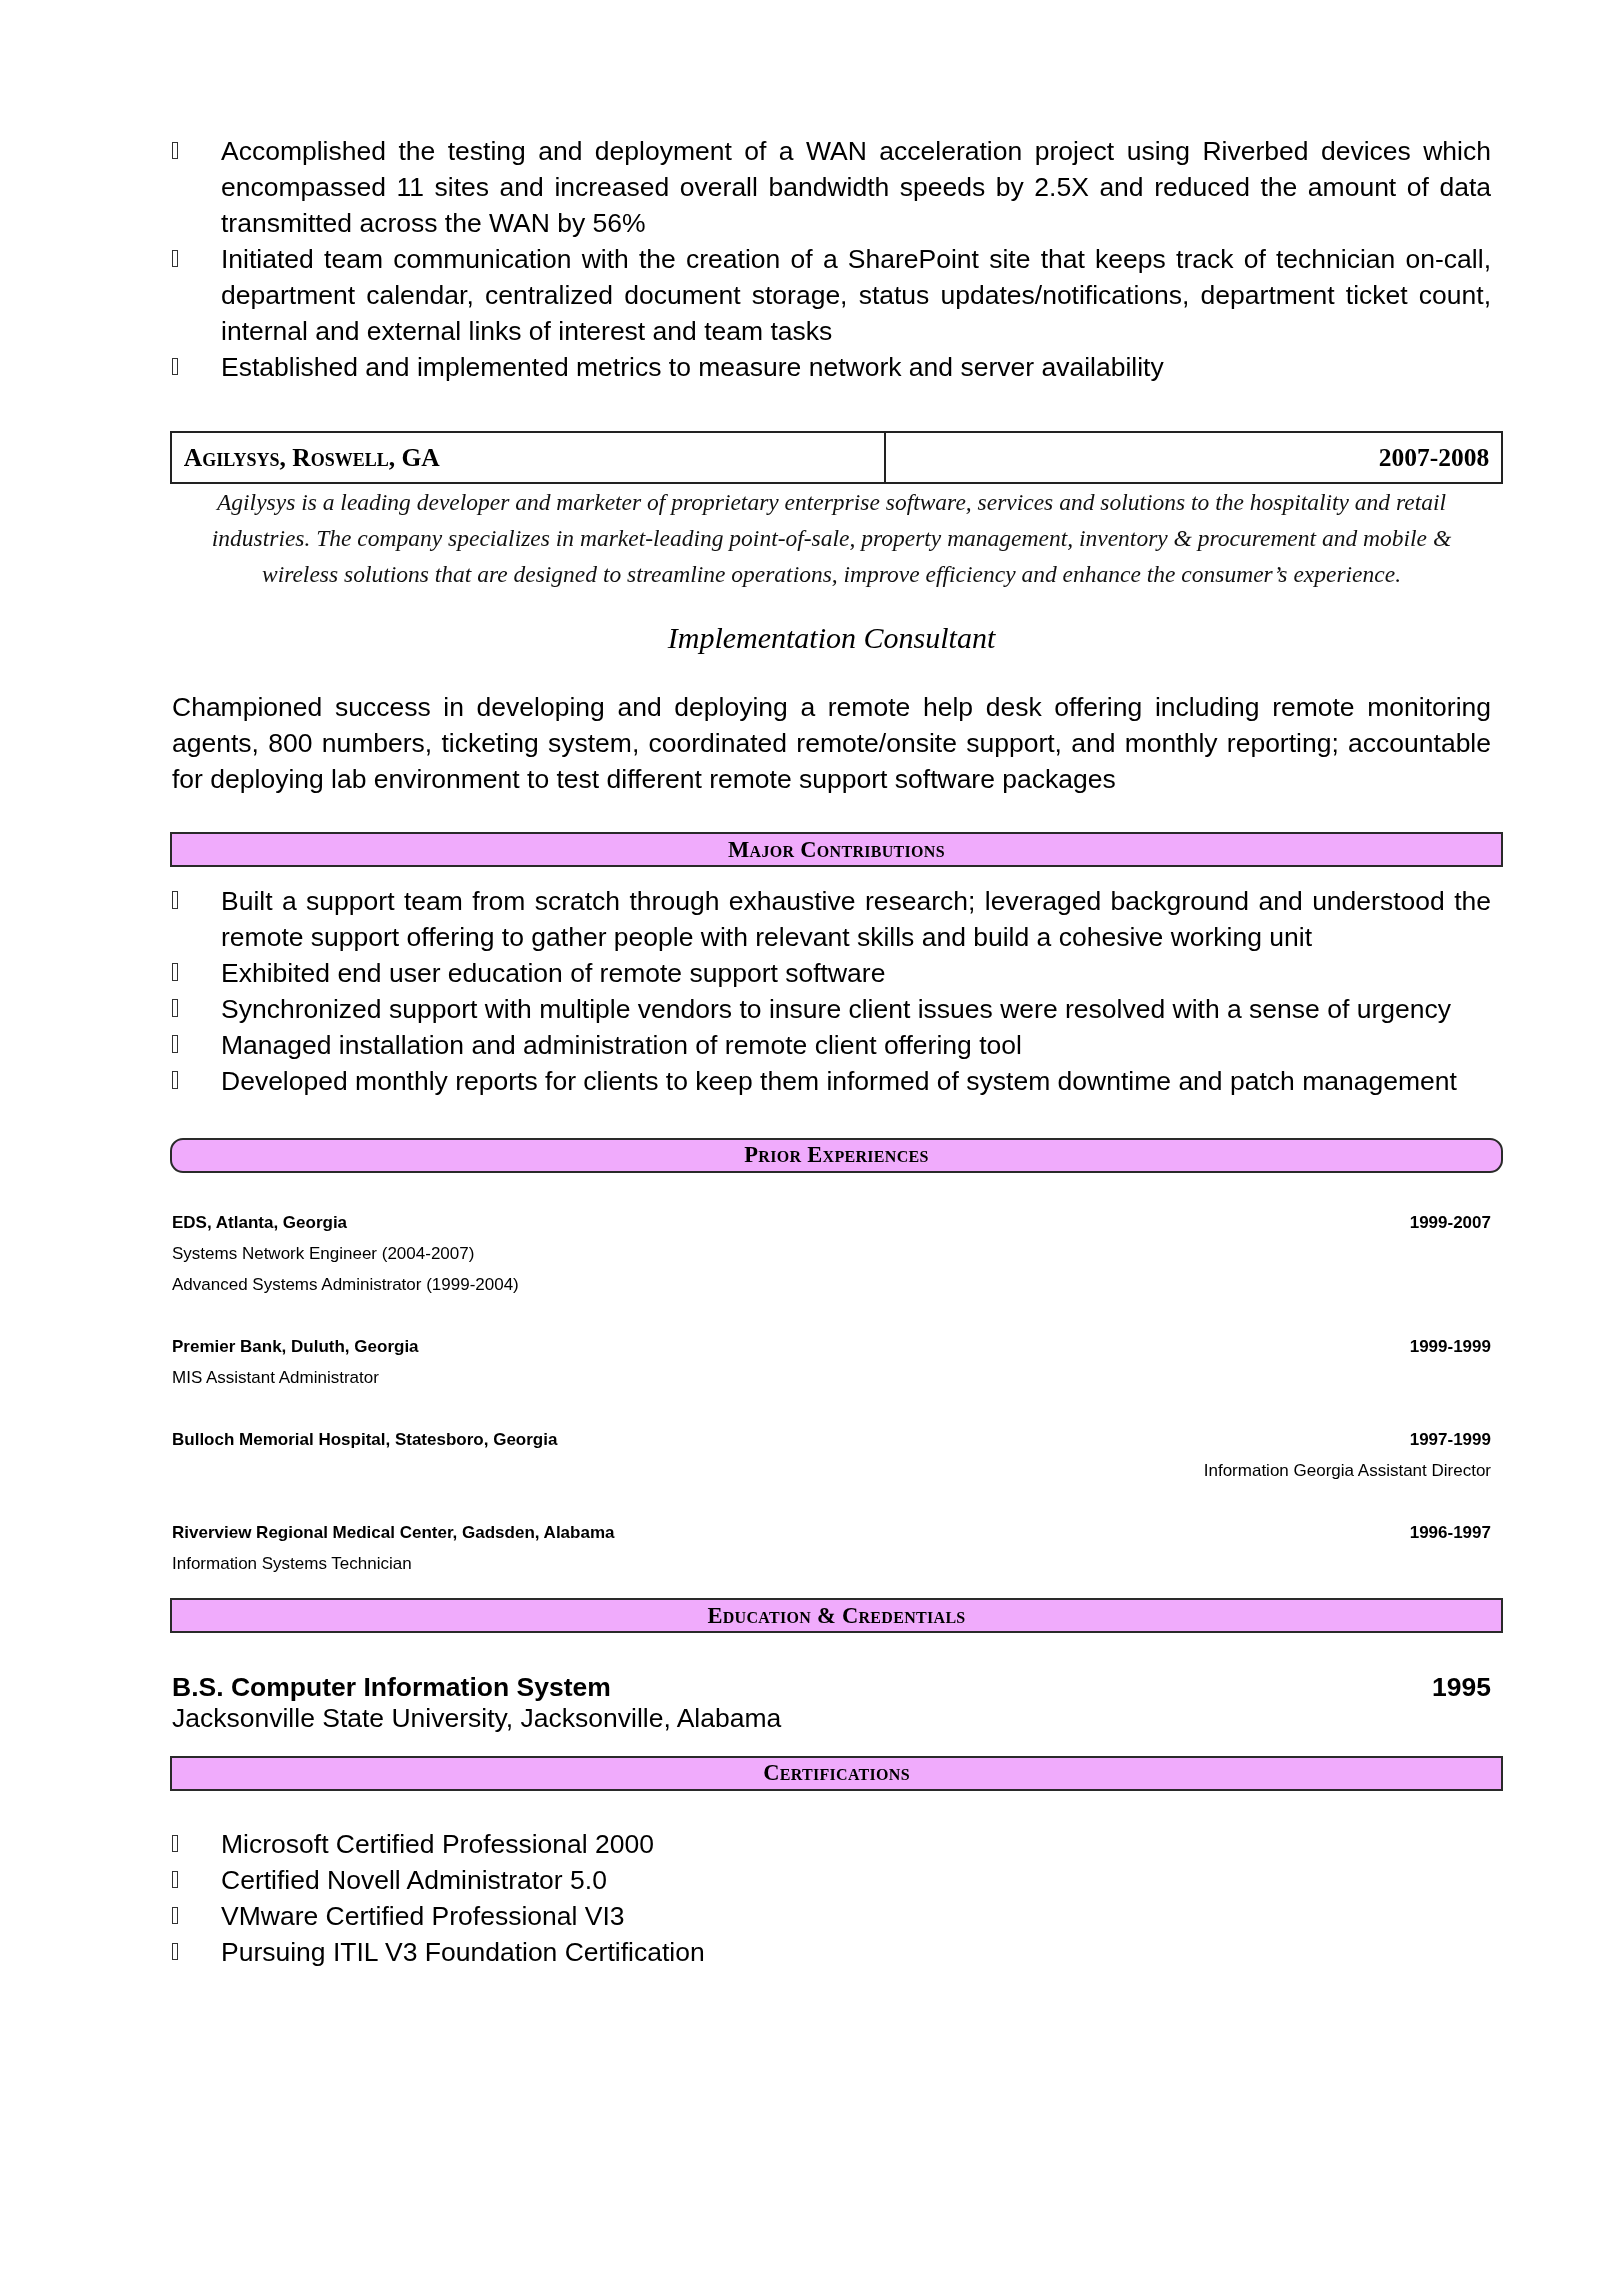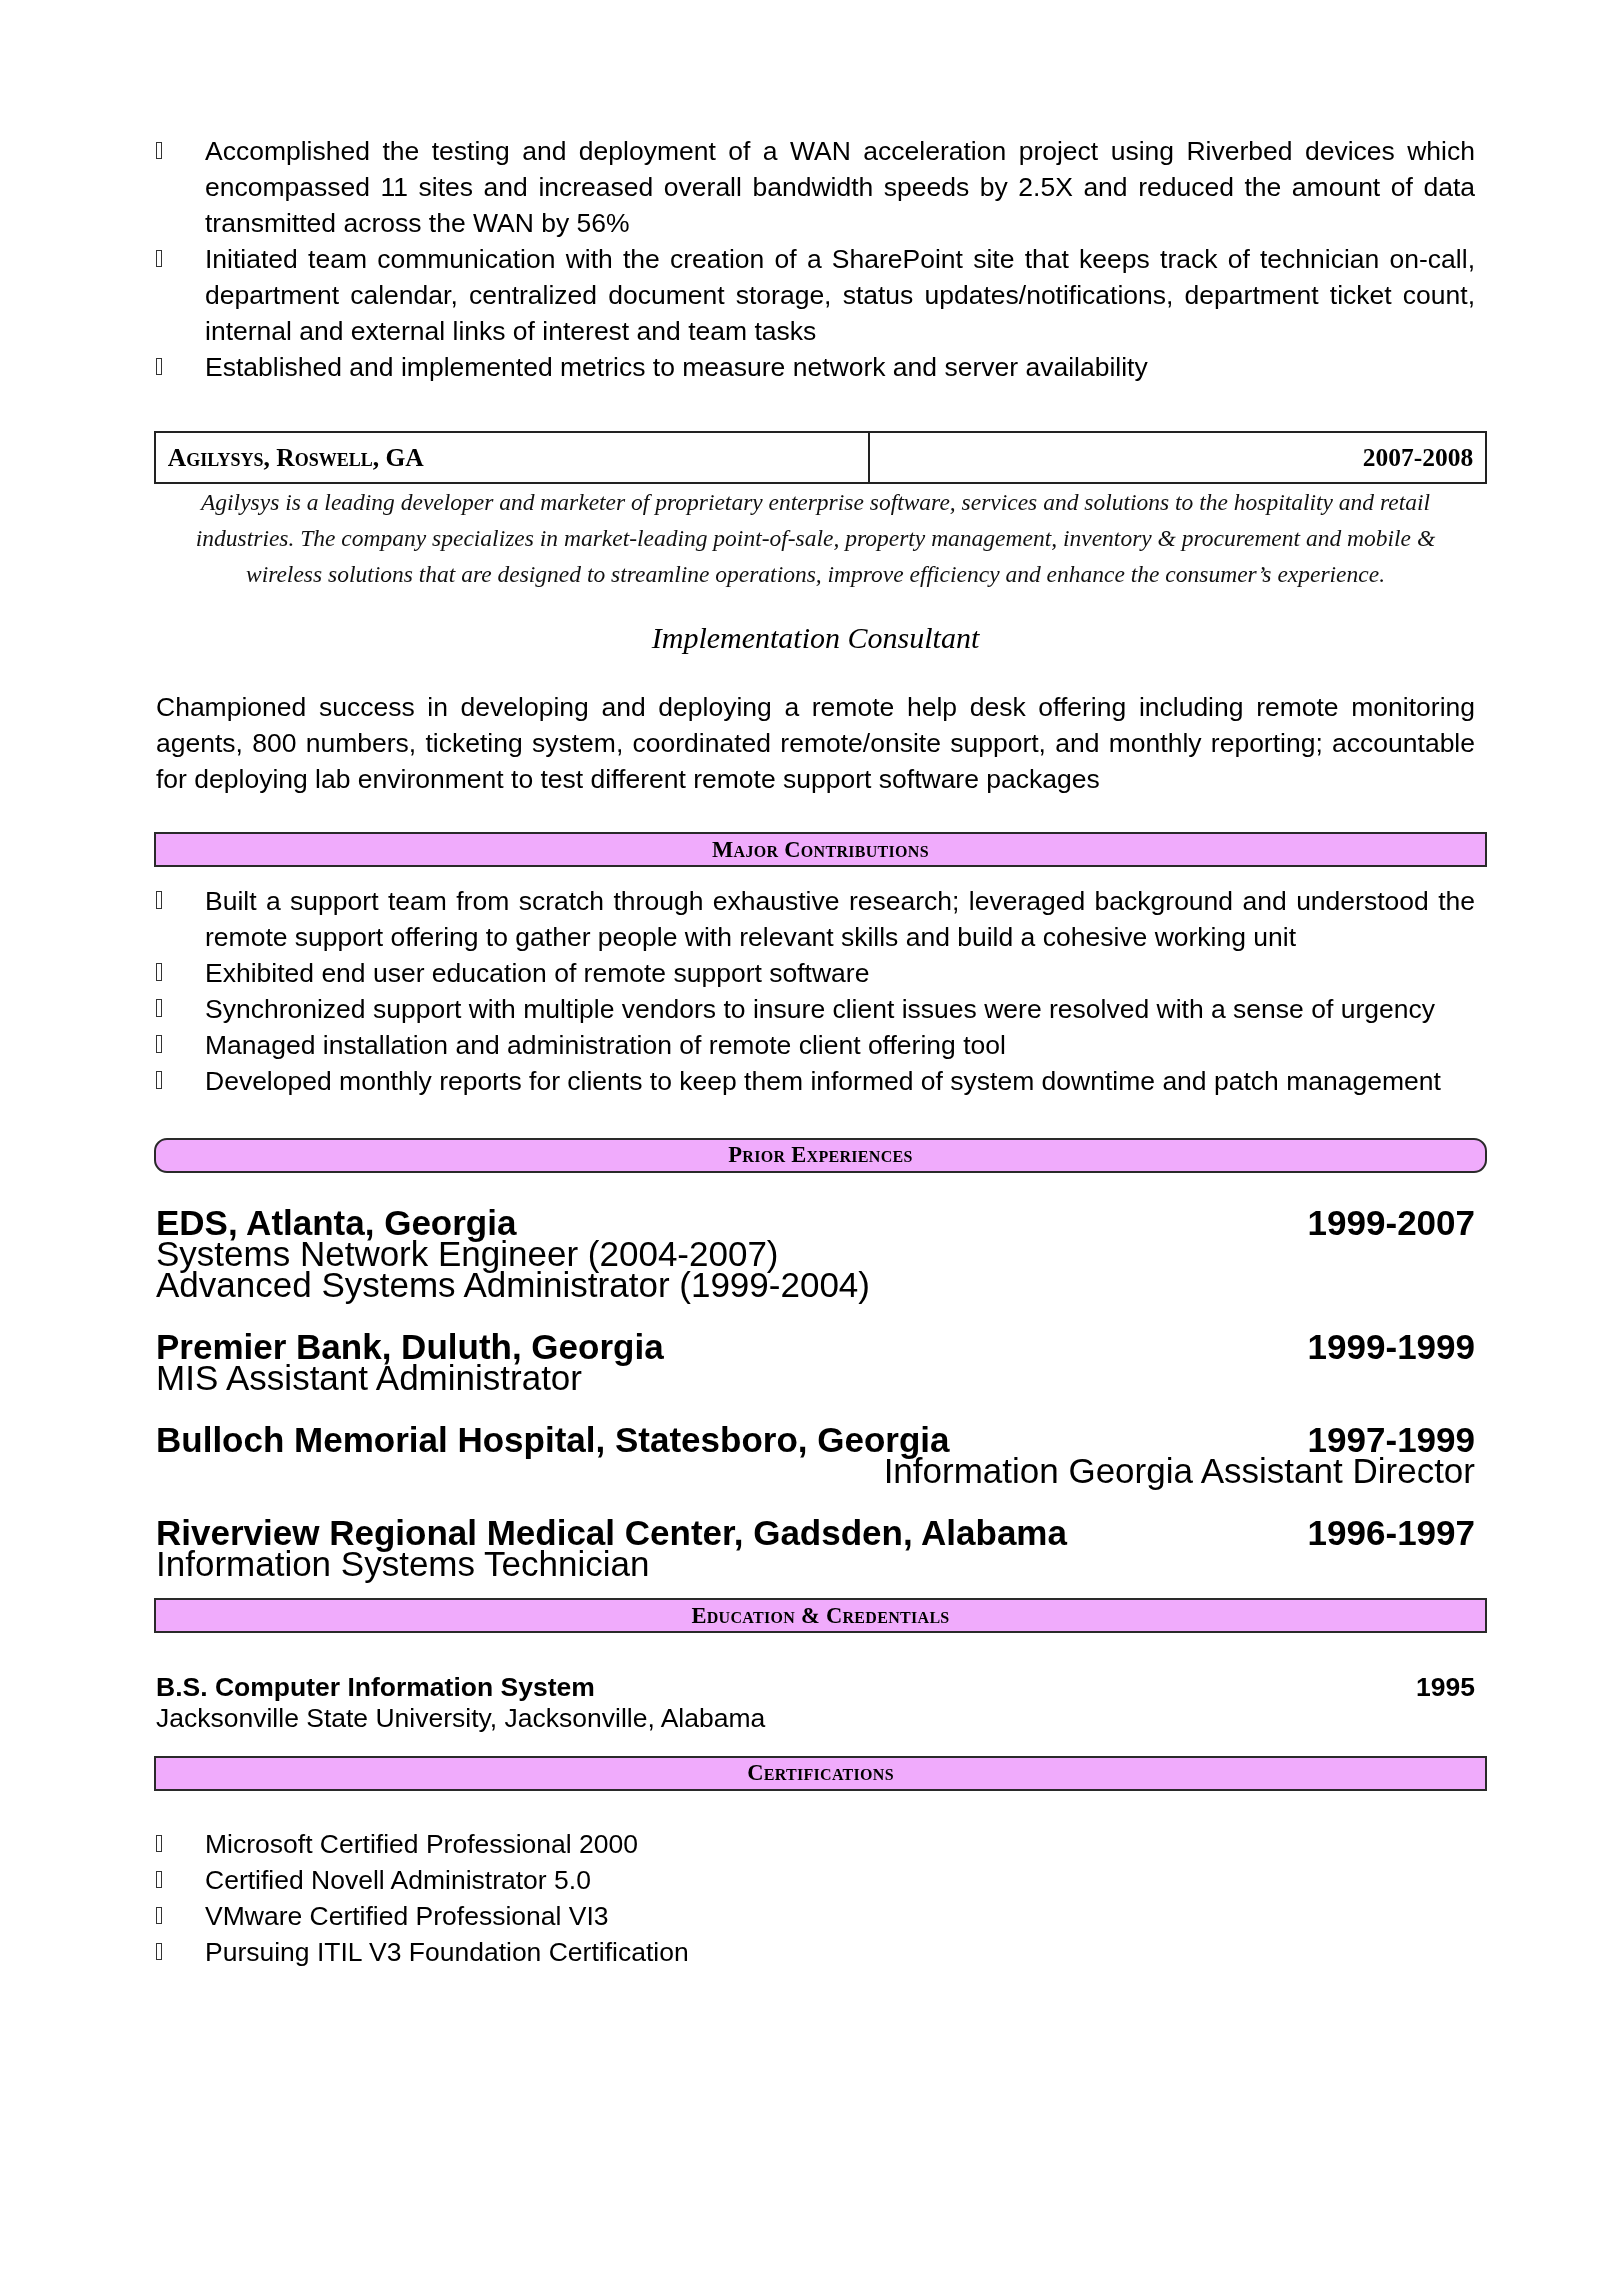--- a/index.html
+++ b/index.html
@@ -1,17 +1,17 @@
 <!DOCTYPE html>
 <html><head>
 <meta charset="utf-8">
 <style>
   html, body { margin: 0; padding: 0; background: #ffffff; }
   body { width: 1621px; height: 2293px; position: relative; overflow: hidden; color: #000; }
-  .page { position: absolute; left: 156px; top: 133px; width: 1319px; }
+  .page { position: absolute; left: 172px; top: 133px; width: 1319px; }
   .sans { font-family: "Liberation Sans", sans-serif; font-size: 26.5px; line-height: 36px; }
   ul.bullets { list-style: none; margin: 0; padding: 0; }
   ul.bullets li { position: relative; padding-left: 49px; text-align: justify; }
   ul.bullets li .bullet { position: absolute; left: 0; top: 8.8px; width: 5.9px; height: 17.6px; border: 1.5px solid #333; box-sizing: border-box; }
   .company-box { display: flex; border: 2px solid #222; border-bottom-width: 2.9px; height: 53px; margin-top: 46px; box-sizing: border-box; width: 1333px; margin-left: -2px; }
   .company-box .cell { display: flex; align-items: center; padding: 0 11.8px; font-family: "Liberation Serif", serif; font-weight: bold; font-size: 25.5px; }
   .company-box .left { width: 688px; border-right: 2.5px solid #222; font-variant: small-caps; }
   .company-box .right { flex: 1; justify-content: flex-end; }
   .company-desc { font-family: "Liberation Serif", serif; font-style: italic; font-size: 23.5px; line-height: 36px; text-align: center; margin: 0 5.9px; color: #111; }
   .job-title { font-family: "Liberation Serif", serif; font-style: italic; font-size: 30px; text-align: center; margin-top: 29px; height: 39px; }
@@ -47,21 +47,21 @@
   <ul class="bullets sans" style="margin-top:15.7px;">
     <li><span class="bullet"></span><span>Built a support team from scratch through exhaustive research; leveraged background and understood the remote support offering to gather people with relevant skills and build a cohesive working unit</span></li>
     <li><span class="bullet"></span><span>Exhibited end user education of remote support software</span></li>
     <li><span class="bullet"></span><span>Synchronized support with multiple vendors to insure client issues were resolved with a sense of urgency</span></li>
     <li><span class="bullet"></span><span>Managed installation and administration of remote client offering tool</span></li>
     <li><span class="bullet"></span><span>Developed monthly reports for clients to keep them informed of system downtime and patch management</span></li>
   </ul>
 
   <div class="section-bar" style="margin-top:39px;border-radius:13px;">Prior Experiences</div>
 
-  <div class="sans" style="font-size:35px; line-height:31px;">
+  <div class="sans" style="font-size:17px; line-height:31px;">
     <div class="entry" style="margin-top:34px;">
       <div class="entry-head">
         <span>EDS, Atlanta, Georgia</span>
         <span>1999-2007</span>
       </div>
       <div class="entry-line">Systems Network Engineer (2004-2007)</div>
       <div class="entry-line">Advanced Systems Administrator (1999-2004)</div>
     </div>
     <div class="entry" style="margin-top:31px;">
       <div class="entry-head">

